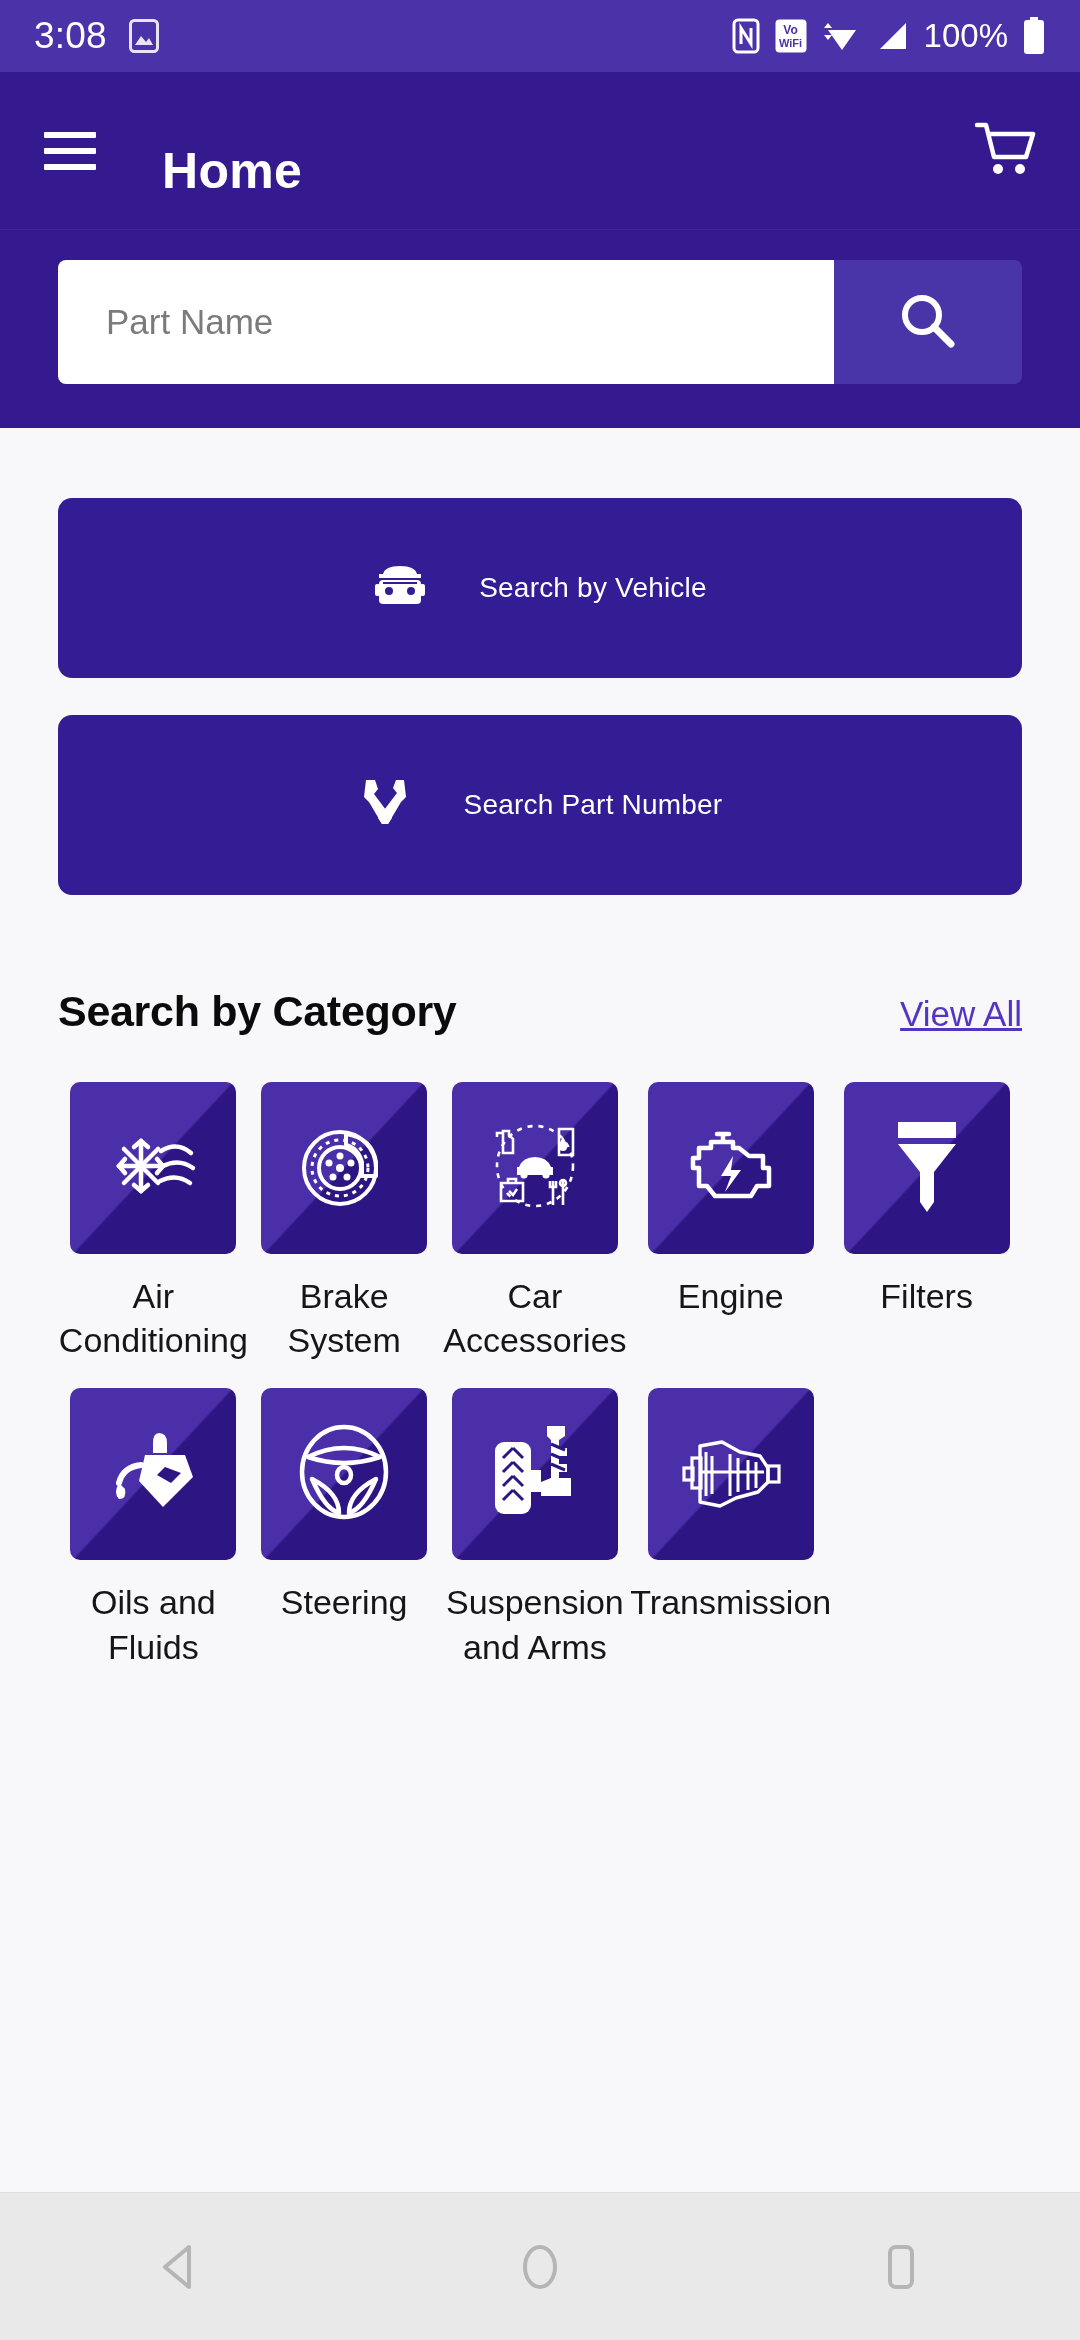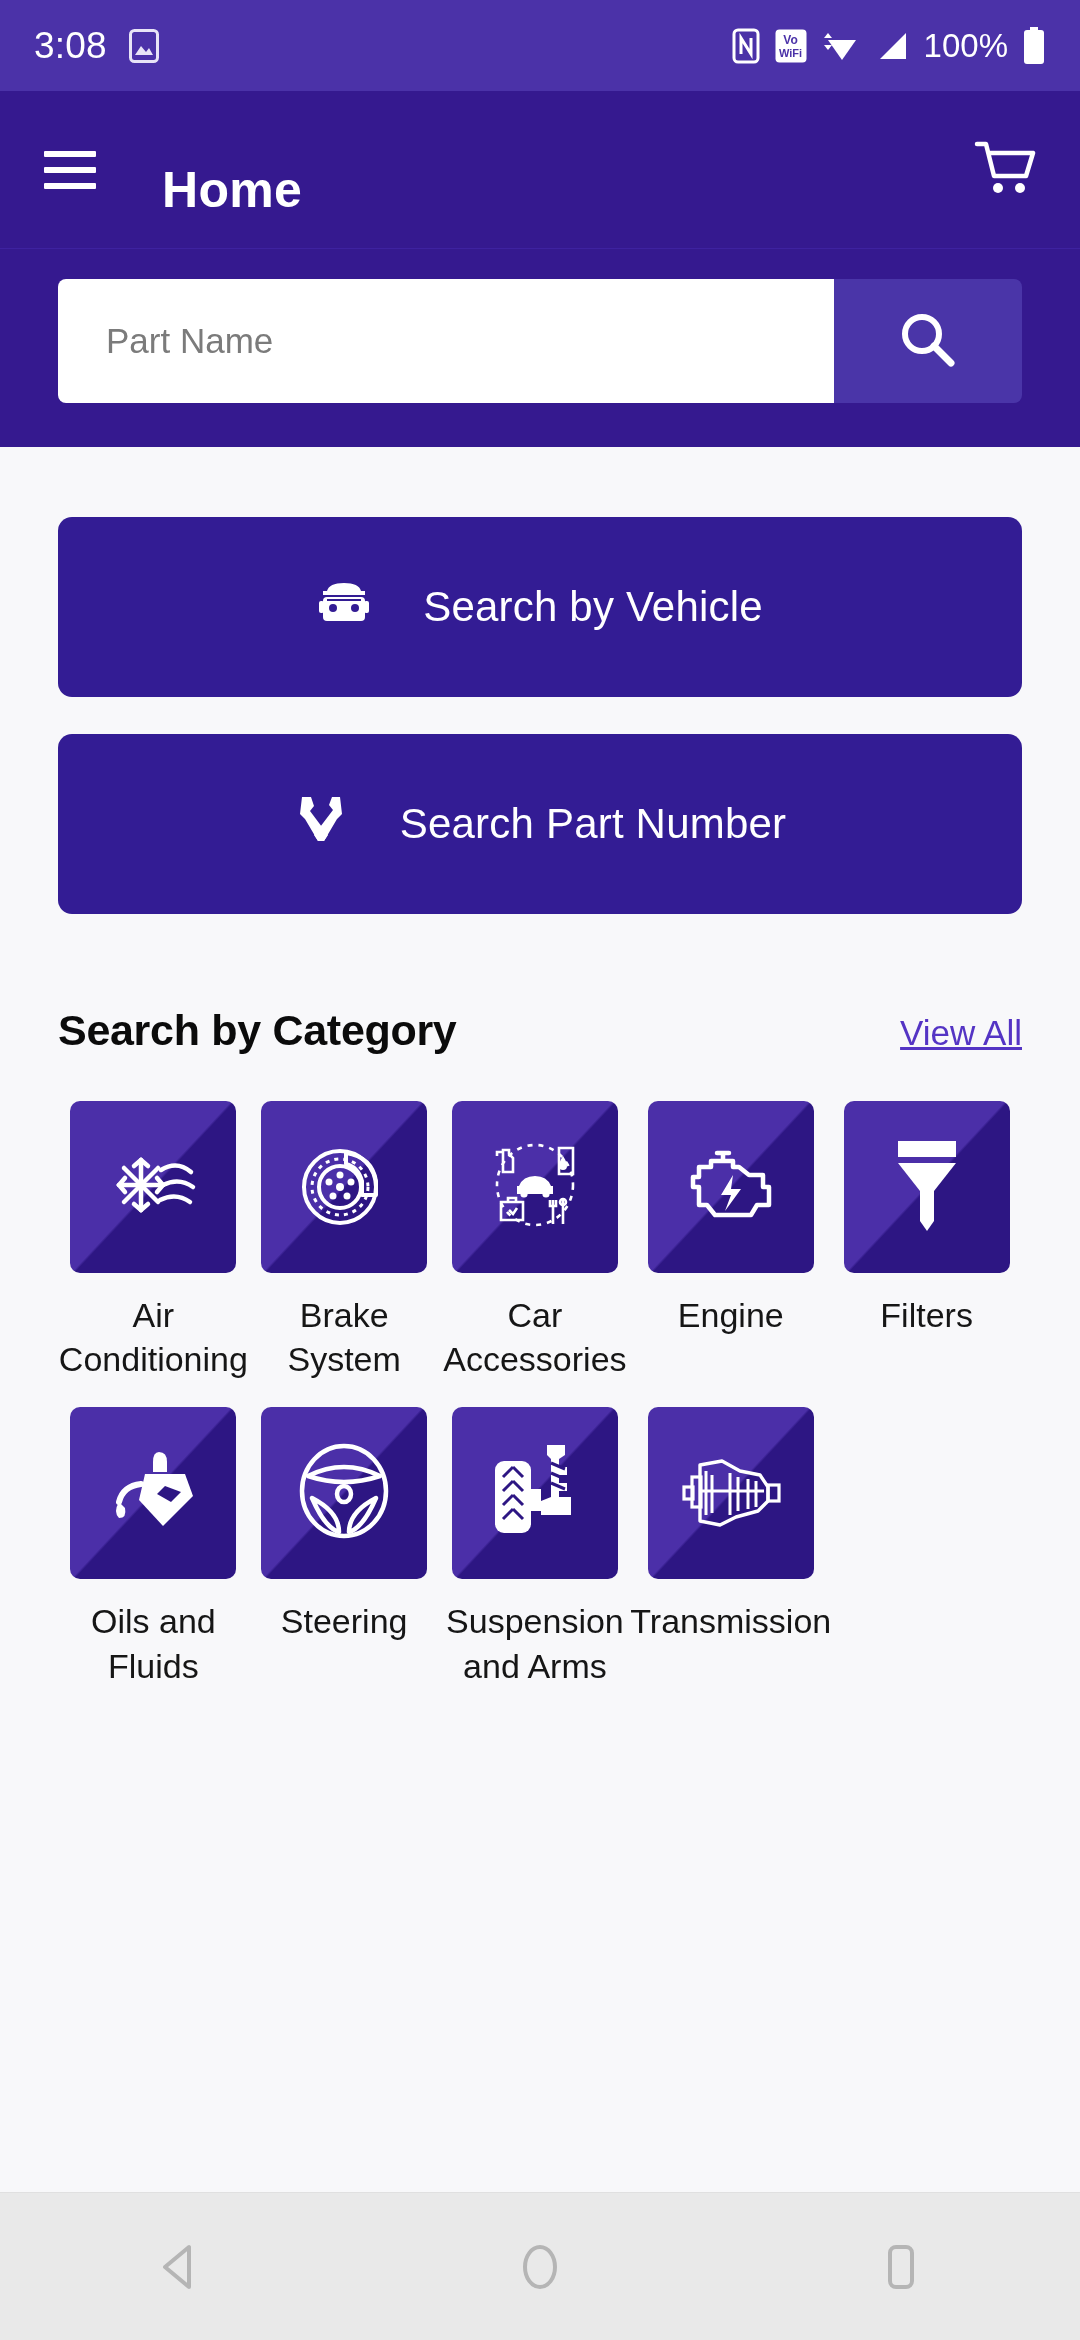--- a/index.html
+++ b/index.html
@@ -6,21 +6,21 @@
   html, body {
     width:1080px; height:2340px;
     font-family:"Liberation Sans", sans-serif;
     background:#F8F8FA;
     overflow:hidden;
   }
   .phone { position:relative; width:1080px; height:2340px; display:flex; flex-direction:column; }
 
   
   .statusbar {
-    height:91px; background:#4B32A8; color:#fff;
+    height:72px; background:#4B32A8; color:#fff;
     display:flex; align-items:center; padding:0 34px;
     flex:0 0 auto;
   }
   .sb-time { font-size:37px; font-weight:400; letter-spacing:.2px; }
   .sb-left { display:flex; align-items:center; gap:22px; }
   .sb-right { margin-left:auto; display:flex; align-items:center; gap:14px; }
   .sb-icon { display:flex; align-items:center; }
   .sb-batt { font-size:33px; font-weight:400; }
 
   
@@ -54,21 +54,21 @@
     display:flex; align-items:center; justify-content:center;
   }
 
   
   .content { flex:1 1 auto; background:#F8F8FA; padding:0 58px; overflow:hidden; }
 
   .bigbtn {
     display:flex; align-items:center; justify-content:center; gap:52px;
     background:#331C94; color:#fff; border:none; cursor:pointer;
     width:100%; height:180px; border-radius:14px;
-    font-size:42px; font-weight:400; letter-spacing:.2px;
+    font-size:28px; font-weight:400; letter-spacing:.2px;
     font-family:"Liberation Sans", sans-serif;
   }
   .btn-gap { height:37px; }
   .btn-top { margin-top:70px; }
 
   .cat-header {
     display:flex; align-items:baseline; margin-top:92px;
   }
   .cat-title { font-size:43px; font-weight:700; color:#0b0b0b; letter-spacing:-.3px; }
   .view-all {

